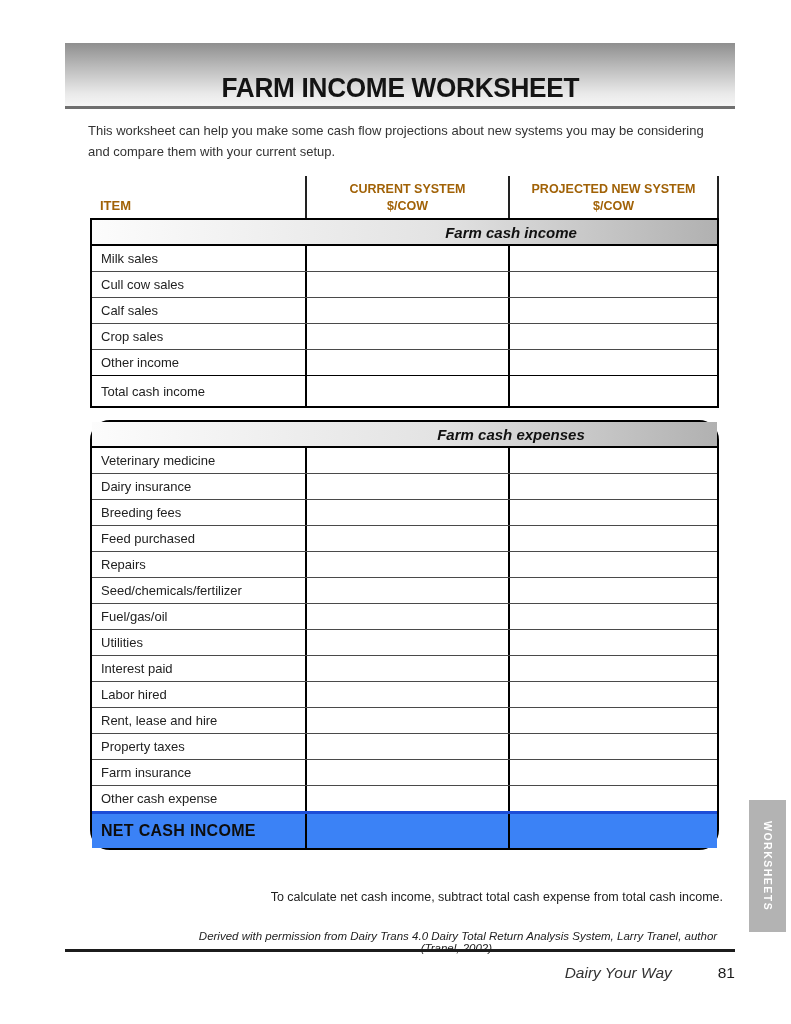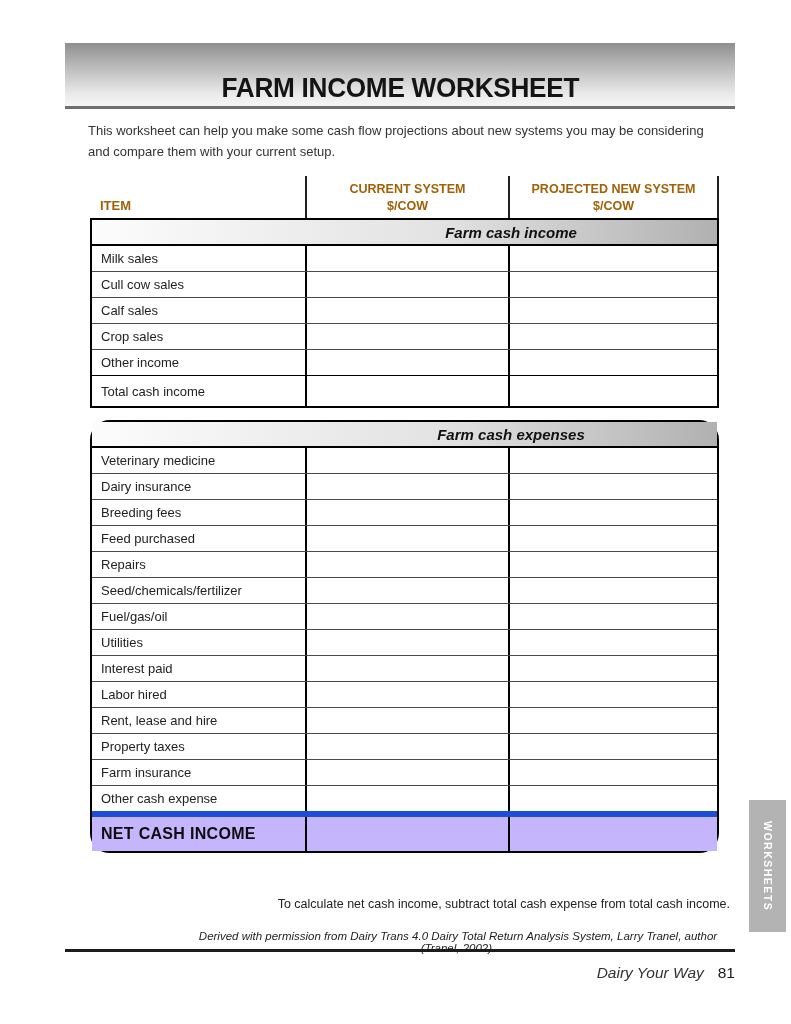--- a/index.html
+++ b/index.html
@@ -71,43 +71,43 @@
   .rows .row:first-child { border-top:none; }
   .cell.label {
     display:flex; align-items:center; padding-left:9px;
     font-size:13px; color:#222; box-sizing:border-box;
   }
   .cell.value { border-left:2px solid #000; box-sizing:border-box; }
   .row.total { height:30px; border-top:1px solid #000; }
   .row.total .cell.label { font-weight:normal; }
 
   .row.net {
-    height:34px; background:#c4b5fd; border-top:6px solid #1d4ed8;
+    height:34px; background:#3b82f6; border-top:3px solid #1d4ed8;
   }
   .row.net .cell.label {
     font-weight:bold; font-size:16px; letter-spacing:0.3px; color:#0d0d0d;
   }
 
   .note {
     position:absolute; left:90px; top:886px; width:629px;
-    text-align:right; font-size:12.5px; color:#222; margin:11px;
+    text-align:right; font-size:12.5px; color:#222; margin:4px;
   }
   .credit {
     position:absolute; left:180px; top:930px; width:556px;
     text-align:center; font-style:italic; font-size:11.5px; color:#222; margin:0;
   }
   .footer-rule {
     position:absolute; left:65px; top:949px; width:670px; height:3px; background:#1c1c1c;
   }
   .footer {
     position:absolute; right:56px; top:964px;
     display:flex; gap:14px; align-items:baseline;
   }
   .footer .book   { font-style:italic; font-size:15.5px; color:#333; }
-  .footer .pageno { font-size:15.5px; color:#1a1a1a; }
+  .footer .pageno { font-size:15.5px; color:#1a1a1a;margin-left:32px; }
 
   .side-tab {
     position:absolute; left:749px; top:800px; width:37px; height:132px;
     background:#b3b3b3; display:flex; align-items:center; justify-content:center;
   }
   .side-tab span {
     writing-mode:vertical-rl; font-size:10.5px; font-weight:bold;
     color:#ffffff; letter-spacing:1.5px;
   }
 </style>

